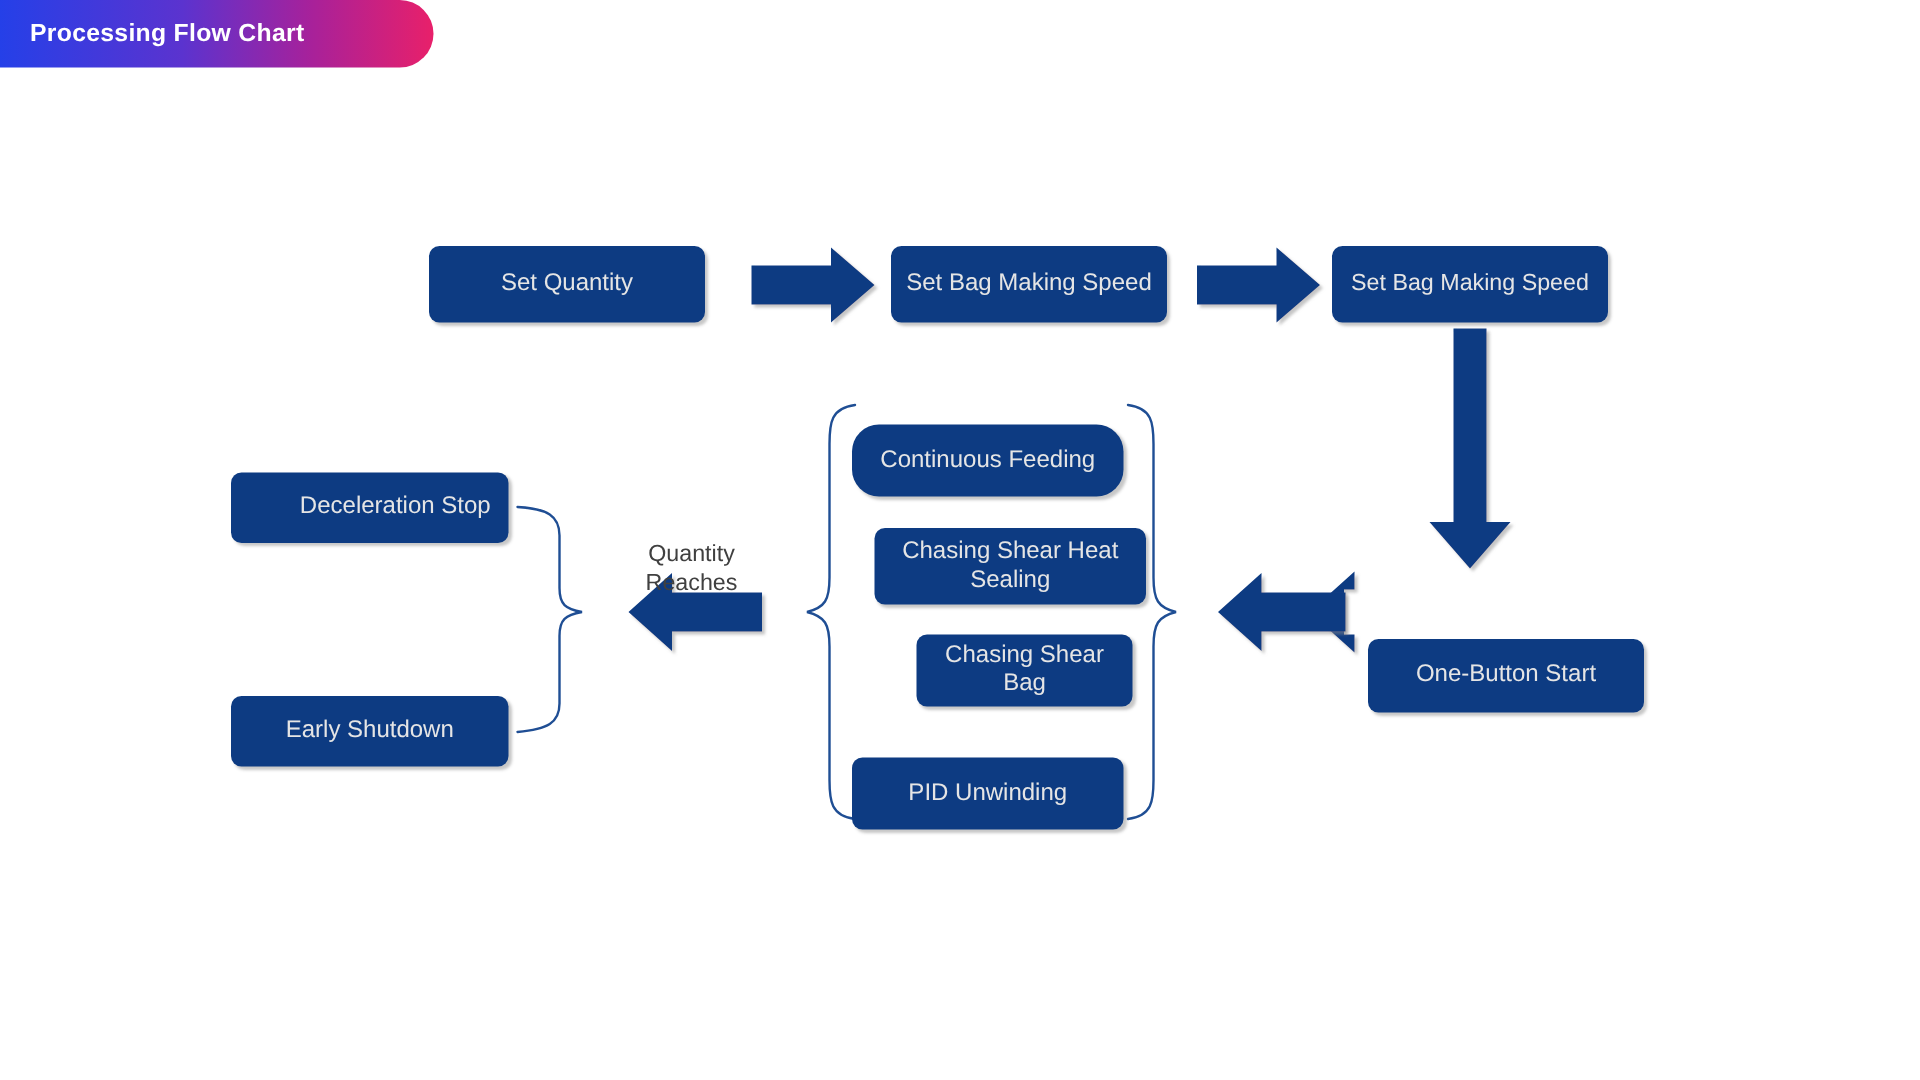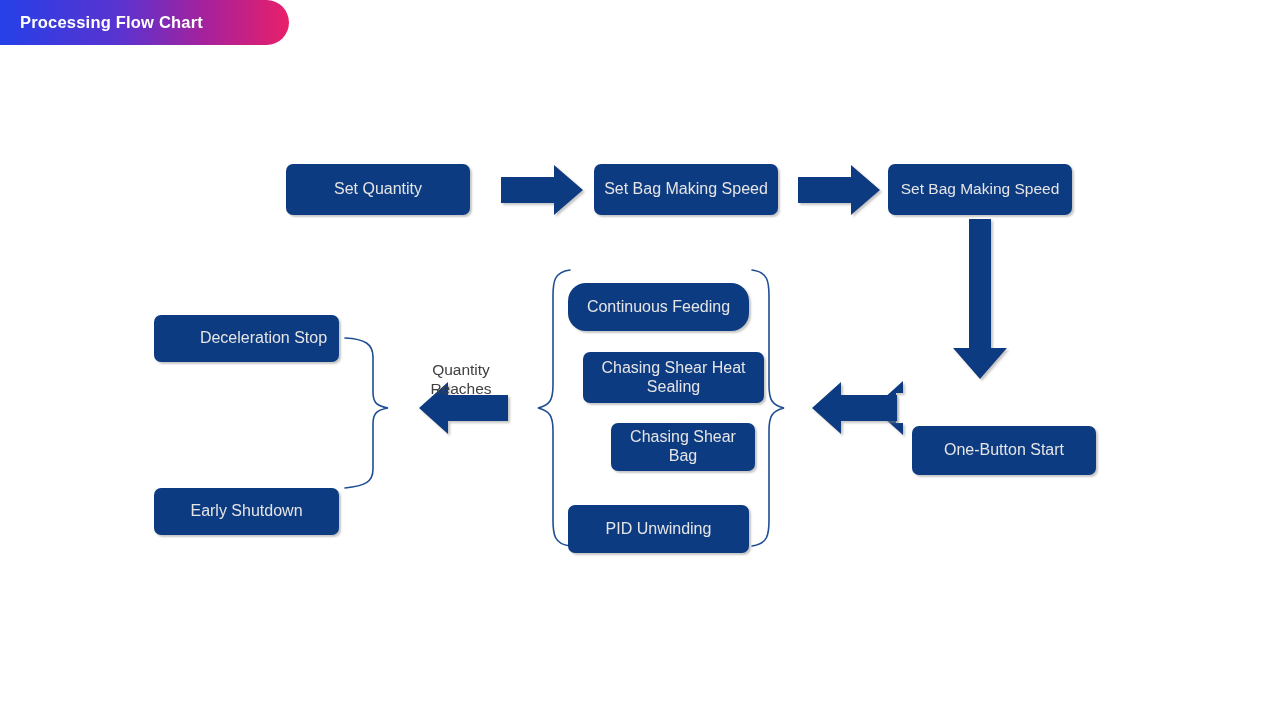--- a/index.html
+++ b/index.html
@@ -148,21 +148,21 @@
   </div>
 
   <div class="pbox fs16" style="left:568px; top:493px; width:181px; height:48px;margin-top:12px;">
     <span>PID Unwinding</span>
   </div>
 
   <div class="pbox fs16" style="left:154px; top:315px; width:185px; height:47px;padding-left:42px;">
     <span>Deceleration Stop</span>
   </div>
 
-  <div class="pbox fs16" style="left:154px; top:464px; width:185px; height:47px;margin-top:24px;">
+  <div class="pbox fs16" style="left:154px; top:464px; width:185px; height:47px;">
     <span>Early Shutdown</span>
   </div>
 
   <div class="label" style="left:396px; top:340px; width:130px;">
     <span>Quantity
 Reaches</span>
   </div>
 
 
 </div>

